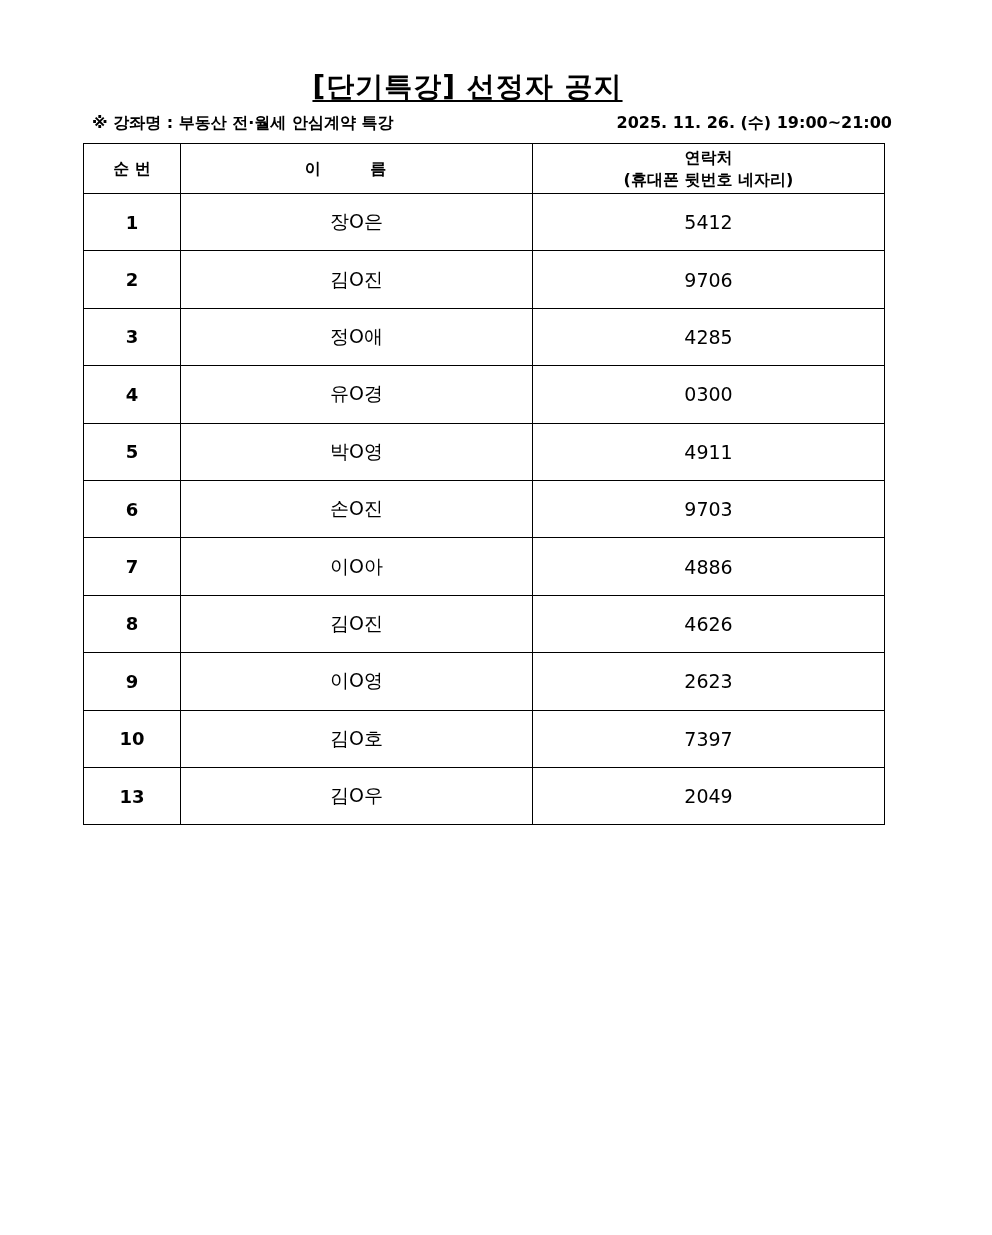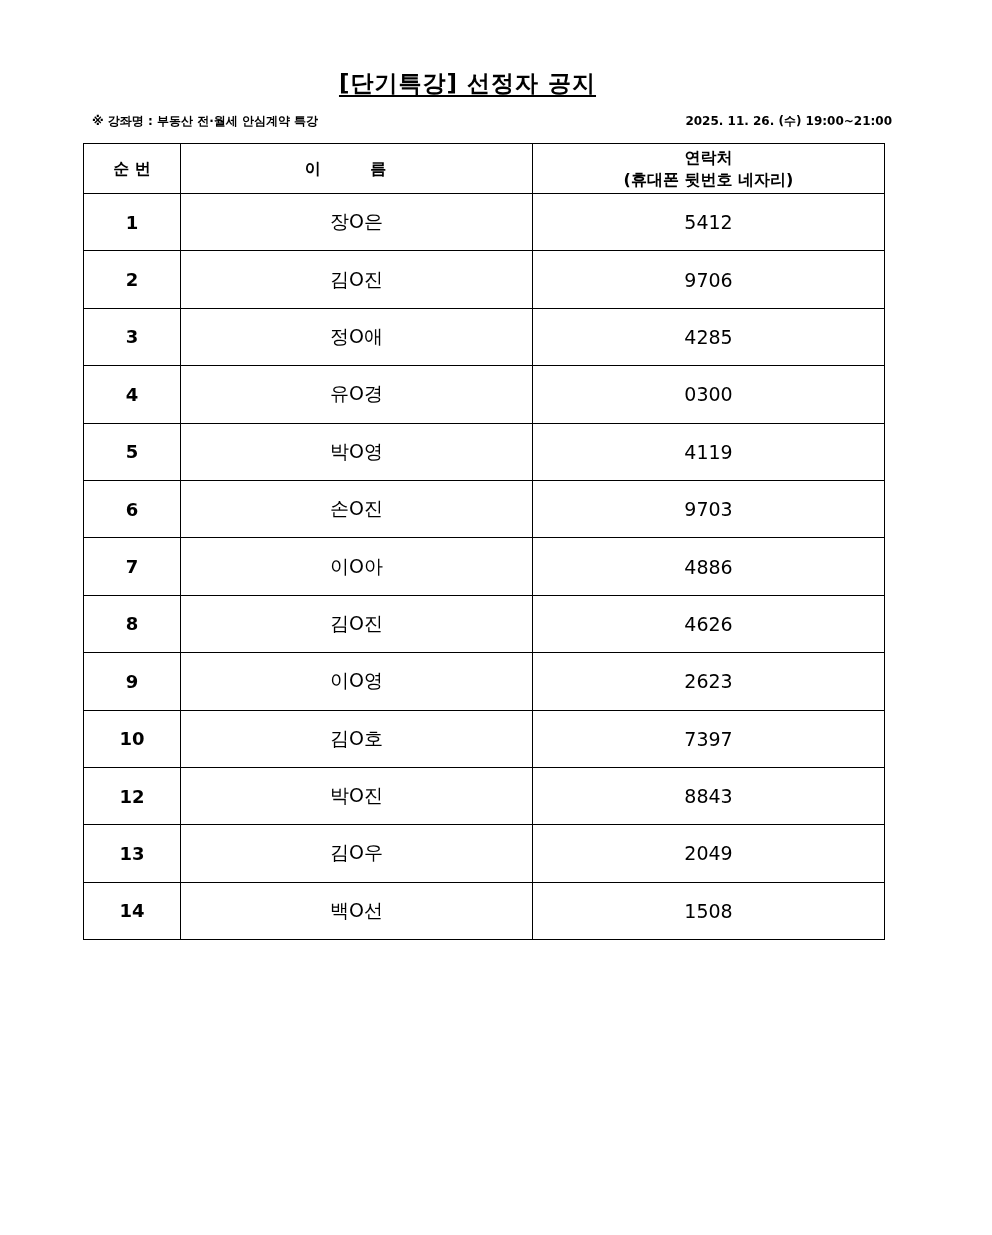--- a/index.html
+++ b/index.html
@@ -2,26 +2,26 @@
 <html><head>
 <meta charset="utf-8">
 <style>
   html, body { margin: 0; padding: 0; background: #ffffff; }
   body {
     width: 992px; height: 1235px; position: relative; overflow: hidden;
     font-family: "DejaVu Sans", "Liberation Sans", sans-serif; color: #000;
   }
   .title {
     position: absolute; top: 68px; left: 0; width: 935px; text-align: center;
-    font-size: 23px; font-weight: bold; letter-spacing: 1px;
+    font-size: 28px; font-weight: bold; letter-spacing: 1px;
   }
   .title span { text-decoration: underline; text-underline-offset: 4px; text-decoration-thickness: 2px; }
   .subline {
     position: absolute; top: 113px; left: 92px; width: 800px; height: 24px;
-    font-size: 12px; font-weight: bold;
+    font-size: 16px; font-weight: bold;
   }
   .subline .course { position: absolute; left: 0; top: 0; }
   .subline .date { position: absolute; right: 0; top: 0; }
   table {
     position: absolute; top: 143px; left: 83px; width: 801px;
     border-collapse: collapse; table-layout: fixed;
   }
   td, th { border: 1.3px solid #000; text-align: center; vertical-align: middle; padding: 0; }
   th { height: 49px; font-size: 16px; font-weight: bold; line-height: 22px; }
   td { height: 56.4px; font-size: 19px; }
@@ -74,21 +74,21 @@
         <td class="phone">4285</td>
       </tr>
       <tr>
         <td class="num">4</td>
         <td class="name">유O경</td>
         <td class="phone">0300</td>
       </tr>
       <tr>
         <td class="num">5</td>
         <td class="name">박O영</td>
-        <td class="phone">4119</td>
+        <td class="phone">4911</td>
       </tr>
       <tr>
         <td class="num">6</td>
         <td class="name">손O진</td>
         <td class="phone">9703</td>
       </tr>
       <tr>
         <td class="num">7</td>
         <td class="name">이O아</td>
         <td class="phone">4886</td>
@@ -102,28 +102,18 @@
         <td class="num">9</td>
         <td class="name">이O영</td>
         <td class="phone">2623</td>
       </tr>
       <tr>
         <td class="num">10</td>
         <td class="name">김O호</td>
         <td class="phone">7397</td>
       </tr>
       <tr>
-        <td class="num">12</td>
-        <td class="name">박O진</td>
-        <td class="phone">8843</td>
-      </tr>
-      <tr>
         <td class="num">13</td>
         <td class="name">김O우</td>
         <td class="phone">2049</td>
-      </tr>
-      <tr>
-        <td class="num">14</td>
-        <td class="name">백O선</td>
-        <td class="phone">1508</td>
       </tr>
     </tbody>
 </table>
 
 </body></html>

